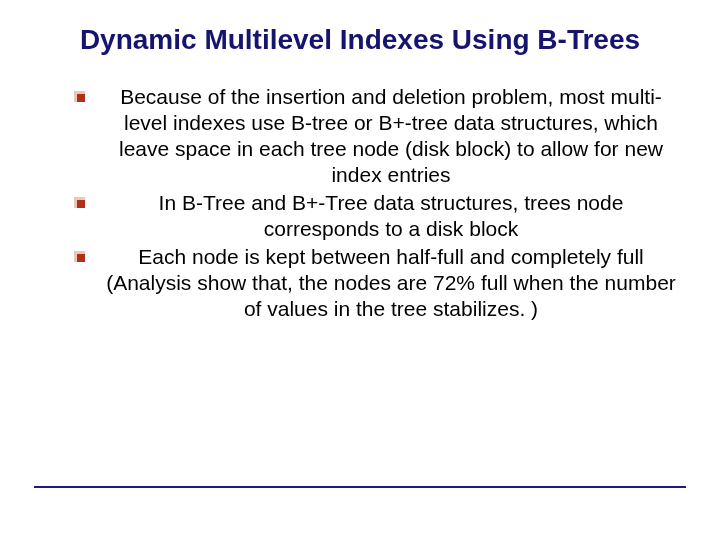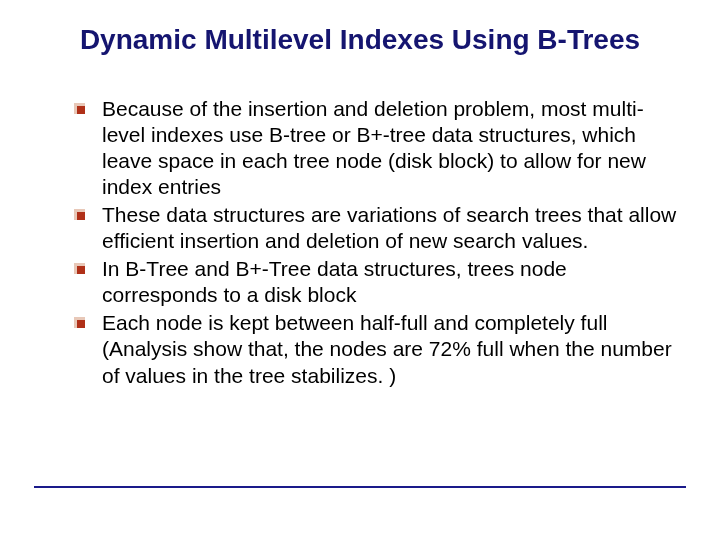--- a/index.html
+++ b/index.html
@@ -18,26 +18,27 @@
     height: 540px;
     padding: 20px 40px 0 40px;
     position: relative;
   }
   .title {
     font-size: 28px;
     font-weight: bold;
     color: #151570;
     text-align: center;
     line-height: 1.15;
-    margin: 4px 0 40px 0;
+    margin: 4px 0 28px 0;
   }
   .bullets {
     margin: 2px 0 0 34px;
     padding: 0;
     list-style: none;
+    text-align: center;
   }
   .bullets li {
     position: relative;
     font-size: 21px;
     line-height: 1.24;
     color: #000;
     margin: 0 0 2px 0;
     padding-left: 28px;
   }
   .bullets li .bullet-icon {
@@ -80,30 +81,20 @@
       <span>Because of the insertion and deletion problem, most multi-level indexes use B-tree or B+-tree data structures, which leave space in each tree node (disk block) to allow for new index entries</span>
     </li>
     <li>
       <span class="bullet-icon">
         <svg width="11" height="11" viewBox="0 0 11 11">
           <rect x="0" y="0" width="11" height="11" fill="#b03018"></rect>
           <rect x="0" y="0" width="11" height="3" fill="#e8c8b8"></rect>
           <rect x="0" y="0" width="3" height="11" fill="#e8c8b8"></rect>
         </svg>
       </span>
-      <span>These data structures are variations of search trees that allow efficient insertion and deletion of new search values.</span>
-    </li>
-    <li>
-      <span class="bullet-icon">
-        <svg width="11" height="11" viewBox="0 0 11 11">
-          <rect x="0" y="0" width="11" height="11" fill="#b03018"></rect>
-          <rect x="0" y="0" width="11" height="3" fill="#e8c8b8"></rect>
-          <rect x="0" y="0" width="3" height="11" fill="#e8c8b8"></rect>
-        </svg>
-      </span>
       <span>In B-Tree and B+-Tree data structures, trees node corresponds to a disk block</span>
     </li>
     <li>
       <span class="bullet-icon">
         <svg width="11" height="11" viewBox="0 0 11 11">
           <rect x="0" y="0" width="11" height="11" fill="#b03018"></rect>
           <rect x="0" y="0" width="11" height="3" fill="#e8c8b8"></rect>
           <rect x="0" y="0" width="3" height="11" fill="#e8c8b8"></rect>
         </svg>
       </span>

